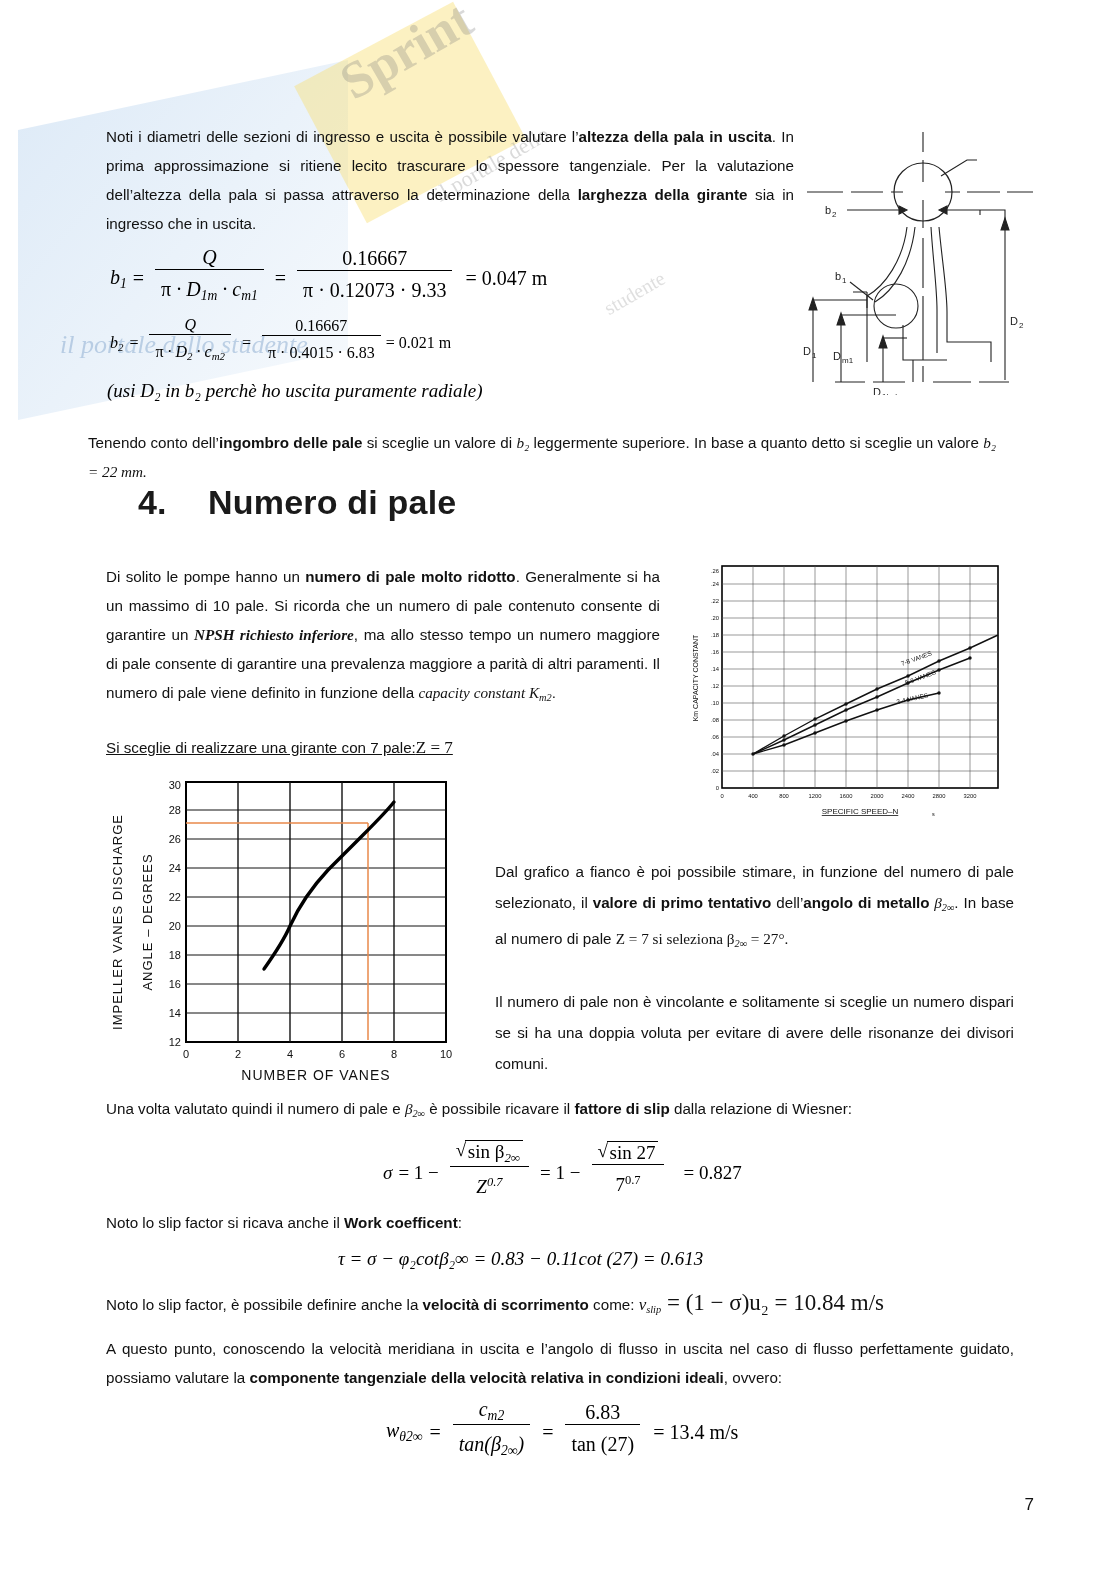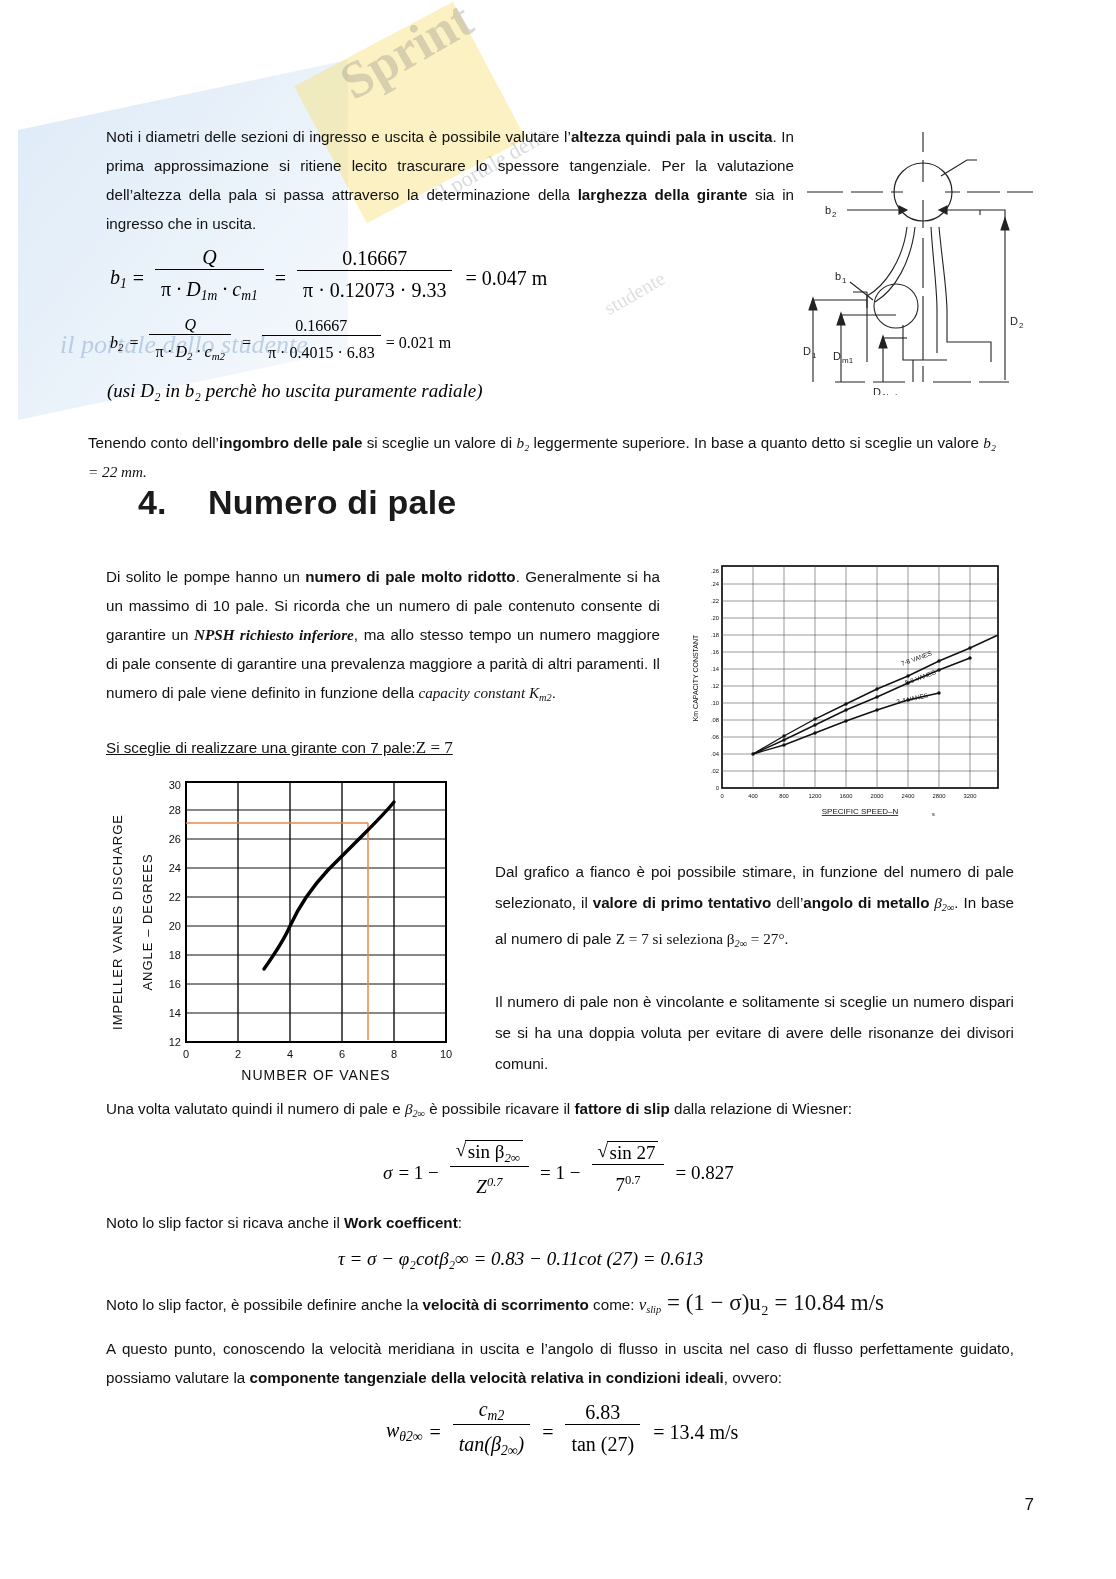--- a/index.html
+++ b/index.html
@@ -86,21 +86,21 @@
   <div class="wm wm-blue"></div>
   <div class="wm wm-yellow"></div>
   <div class="wm-txt wm-t2">il portale dello studente</div>
   <div class="wm-txt wm-t3">Sprint</div>
   <div class="wm-txt wm-t4">il portale dello</div>
   <div class="wm-txt wm-t5">studente</div>
 
   <div class="content">
 
     <div class="para" style="left:106px;top:122px;width:688px;">
-      <span>Noti i diametri delle sezioni di ingresso e uscita è possibile valutare l’</span><b>altezza quindi pala in uscita</b><span>. In prima approssimazione si ritiene lecito trascurare lo spessore tangenziale. Per la valutazione dell’altezza della pala si passa attraverso la determinazione della </span><b>larghezza della girante</b><span> sia in ingresso che in uscita.</span>
+      <span>Noti i diametri delle sezioni di ingresso e uscita è possibile valutare l’</span><b>altezza della pala in uscita</b><span>. In prima approssimazione si ritiene lecito trascurare lo spessore tangenziale. Per la valutazione dell’altezza della pala si passa attraverso la determinazione della </span><b>larghezza della girante</b><span> sia in ingresso che in uscita.</span>
     </div>
 
     <div class="eq" style="left:110px;top:246px;font-size:20px;">
       <div class="eqrow">
         <span class="mi"><span>b</span><sub>1</sub></span>
         <span style="margin:0 6px;">=</span>
         <span class="frac">
           <span class="n mi">Q</span>
           <span class="d mr"><span class="mr">π</span> <span class="mi">· D</span><sub class="mi">1m</sub> <span class="mi">· c</span><sub class="mi">m1</sub></span>
         </span>
@@ -389,21 +389,21 @@
         <span class="mr" style="margin:0 6px;">= 1 −</span>
         <span class="frac">
           <span class="n"><span class="sqrt"><span class="rad"><span class="mr">sin β</span><sub class="mi">2∞</sub></span></span></span>
           <span class="d mi"><span>Z</span><sup style="font-size:.66em;">0.7</sup></span>
         </span>
         <span class="mr" style="margin:0 6px;">= 1 −</span>
         <span class="frac">
           <span class="n"><span class="sqrt"><span class="rad mr">sin 27</span></span></span>
           <span class="d mr"><span>7</span><sup style="font-size:.66em;">0.7</sup></span>
         </span>
-        <span class="mr" style="margin-left:6px;">= 0.827</span>
+        <span class="mr" style="margin-left:14px;">= 0.827</span>
       </div>
     </div>
 
     <div class="para" style="left:106px;top:1208px;width:908px;">
       <span>Noto lo slip factor si ricava anche il </span><b>Work coefficent</b><span>:</span>
     </div>
     <div class="eq mi" style="left:338px;top:1248px;font-size:19px;white-space:nowrap;">τ  =  σ − φ₂cotβ₂∞ = 0.83 − 0.11cot (27) =  0.613</div>
 
     <div class="para" style="left:106px;top:1288px;width:908px;">
       <span>Noto lo slip factor, è possibile definire anche la </span><b>velocità di scorrimento</b><span> come: </span><span class="mi" style="font-size:17px;">v</span><sub class="mi">slip</sub><span class="mr" style="font-size:23px;"> = (1 − σ)u₂ =  10.84 m/s</span>

